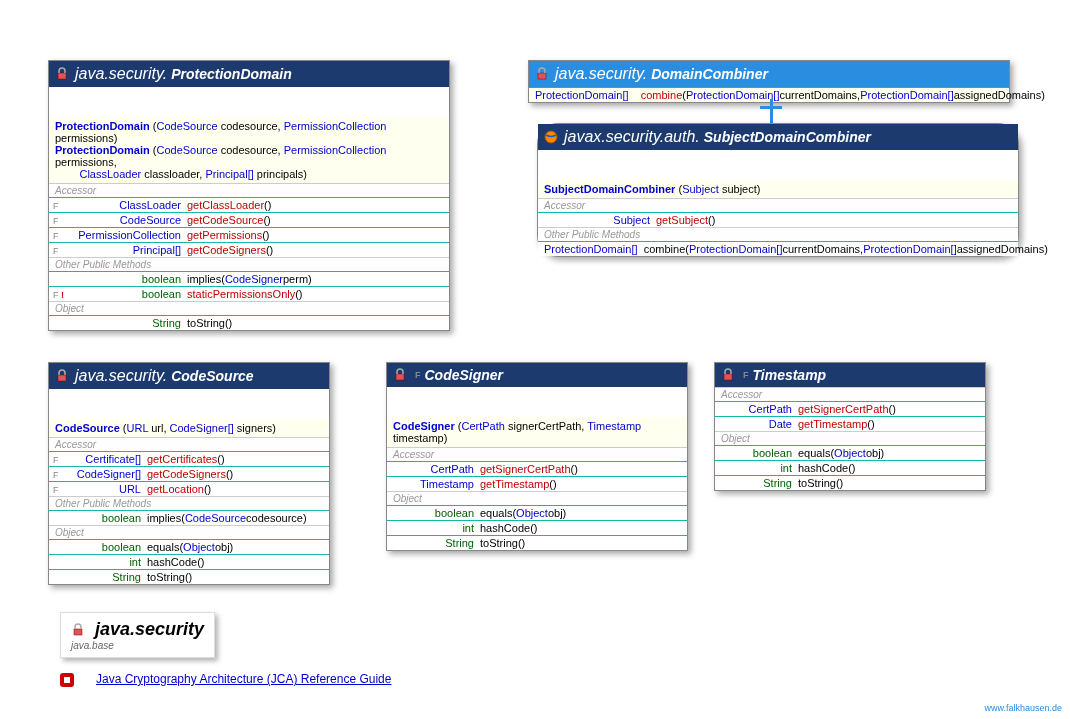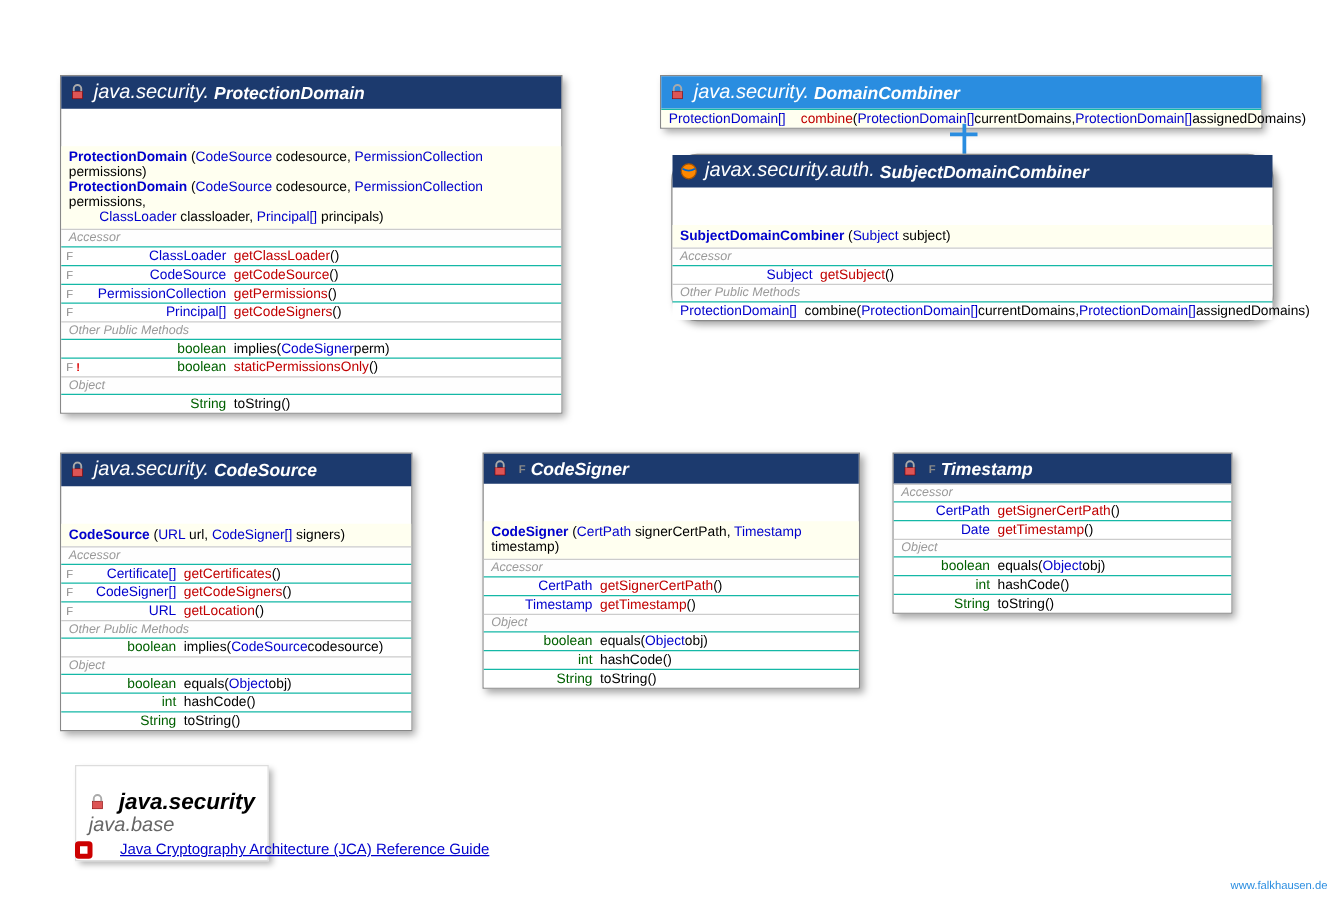--- a/index.html
+++ b/index.html
@@ -101,30 +101,30 @@
     font-weight: bold;
     font-size: 12px;
     position: absolute;
     margin-top: 24px;
   }
   .footer-box {
     position: absolute;
     border: 1px solid #ddd;
     background: #fff;
     box-shadow: 3px 3px 5px rgba(0,0,0,0.3);
-    padding: 18px 10px;
+    padding: 6px 10px;
   }
   .footer-title {
     font-size: 18px;
     font-weight: bold;
     font-style: italic;
     display: flex;
     align-items: center;
   }
-  .footer-sub { font-size: 16px; color: #666; font-style: italic;}
+  .footer-sub { font-size: 10px; color: #666; font-style: italic;}
   .ref-link {
     position: absolute;
     font-size: 12px;
   }
   .ref-link a { color: #0000cc; text-decoration: underline; margin-left: 16px; }
   .ref-link .redsq {
     display: inline-block;
     width: 14px; height: 14px;
     background: #c00;
     border-radius: 3px;

